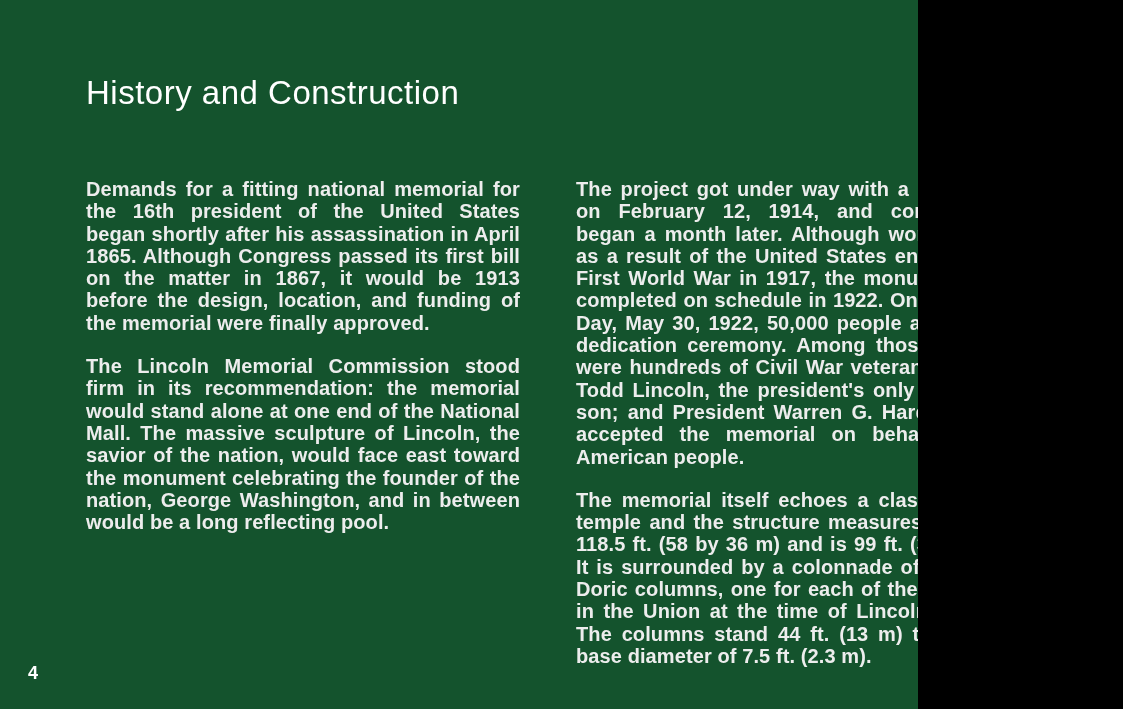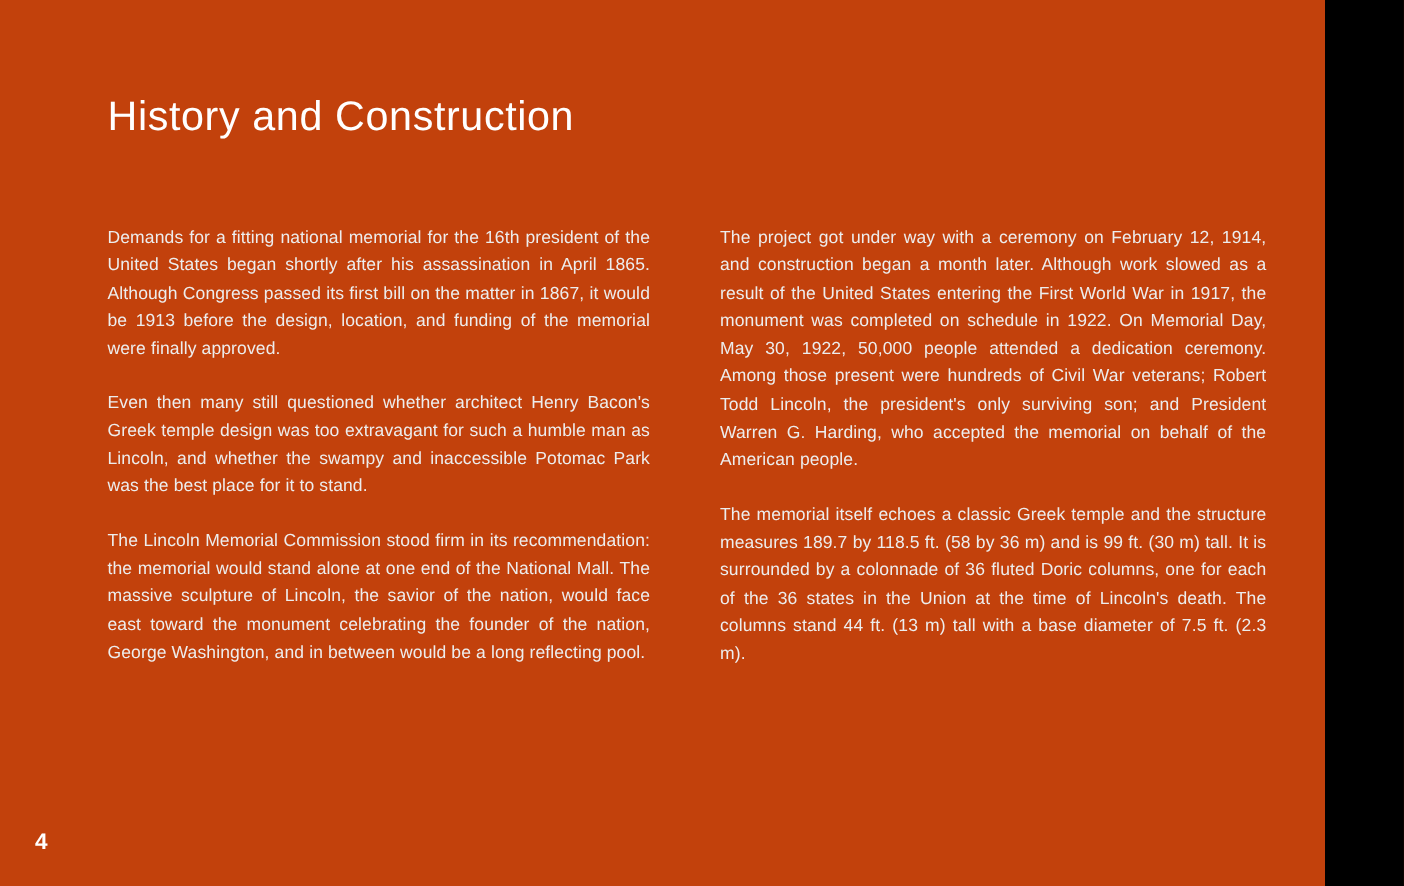--- a/index.html
+++ b/index.html
@@ -2,23 +2,23 @@
 <html><head>
 <meta charset="utf-8">
 <style>
   html, body {
     margin: 0;
     padding: 0;
     background: #000;
   }
   .slide {
     position: relative;
-    width: 1060px;
+    width: 918px;
     height: 709px;
-    background: #c2410c;
+    background: #14532d;
     overflow: hidden;
     font-family: "Liberation Sans", "DejaVu Sans", sans-serif;
   }
   .page-title {
     position: absolute;
     left: 86px;
     top: 74px;
     margin: 0;
     font-size: 33px;
     font-weight: 400;
@@ -28,24 +28,25 @@
   .columns {
     position: absolute;
     left: 86px;
     top: 178px;
     width: 927px;
     display: flex;
     gap: 56px;
   }
   .column {
     color: #ededed;
-    font-size: 14px;
+    font-size: 20px;
     line-height: 22.3px;
     text-align: justify;
     letter-spacing: 0.1px;
+    font-weight: bold;
   }
   .column.left  { width: 434px; }
   .column.right { width: 437px; }
   .column p {
     margin: 0 0 21px 0;
   }
   .column p:last-child { margin-bottom: 4px; }
   .page-number {
     position: absolute;
     left: 28px;
@@ -59,21 +60,20 @@
 <body>
 
 <div class="slide">
 
   <h1 class="page-title">History and Construction</h1>
 
   <div class="columns">
 
     <div class="column left">
       <p>Demands for a fitting national memorial for the 16th president of the United States began shortly after his assassination in April 1865. Although Congress passed its first bill on the matter in 1867, it would be 1913 before the design, location, and funding of the memorial were finally approved.</p>
-      <p>Even then many still questioned whether architect Henry Bacon's Greek temple design was too extravagant for such a humble man as Lincoln, and whether the swampy and inaccessible Potomac Park was the best place for it to stand.</p>
       <p>The Lincoln Memorial Commission stood firm in its recommendation: the memorial would stand alone at one end of the National Mall. The massive sculpture of Lincoln, the savior of the nation, would face east toward the monument celebrating the founder of the nation, George Washington, and in between would be a long reflecting pool.</p>
     </div>
 
     <div class="column right">
       <p>The project got under way with a ceremony on February 12, 1914, and construction began a month later. Although work slowed as a result of the United States entering the First World War in 1917, the monument was completed on schedule in 1922. On Memorial Day, May 30, 1922, 50,000 people attended a dedication ceremony. Among those present were hundreds of Civil War veterans; Robert Todd Lincoln, the president's only surviving son; and President Warren G. Harding, who accepted the memorial on behalf of the American people.</p>
       <p>The memorial itself echoes a classic Greek temple and the structure measures 189.7 by 118.5 ft. (58 by 36 m) and is 99 ft. (30 m) tall. It is surrounded by a colonnade of 36 fluted Doric columns, one for each of the 36 states in the Union at the time of Lincoln's death. The columns stand 44 ft. (13 m) tall with a base diameter of 7.5 ft. (2.3 m).</p>
     </div>
 
   </div>
 

